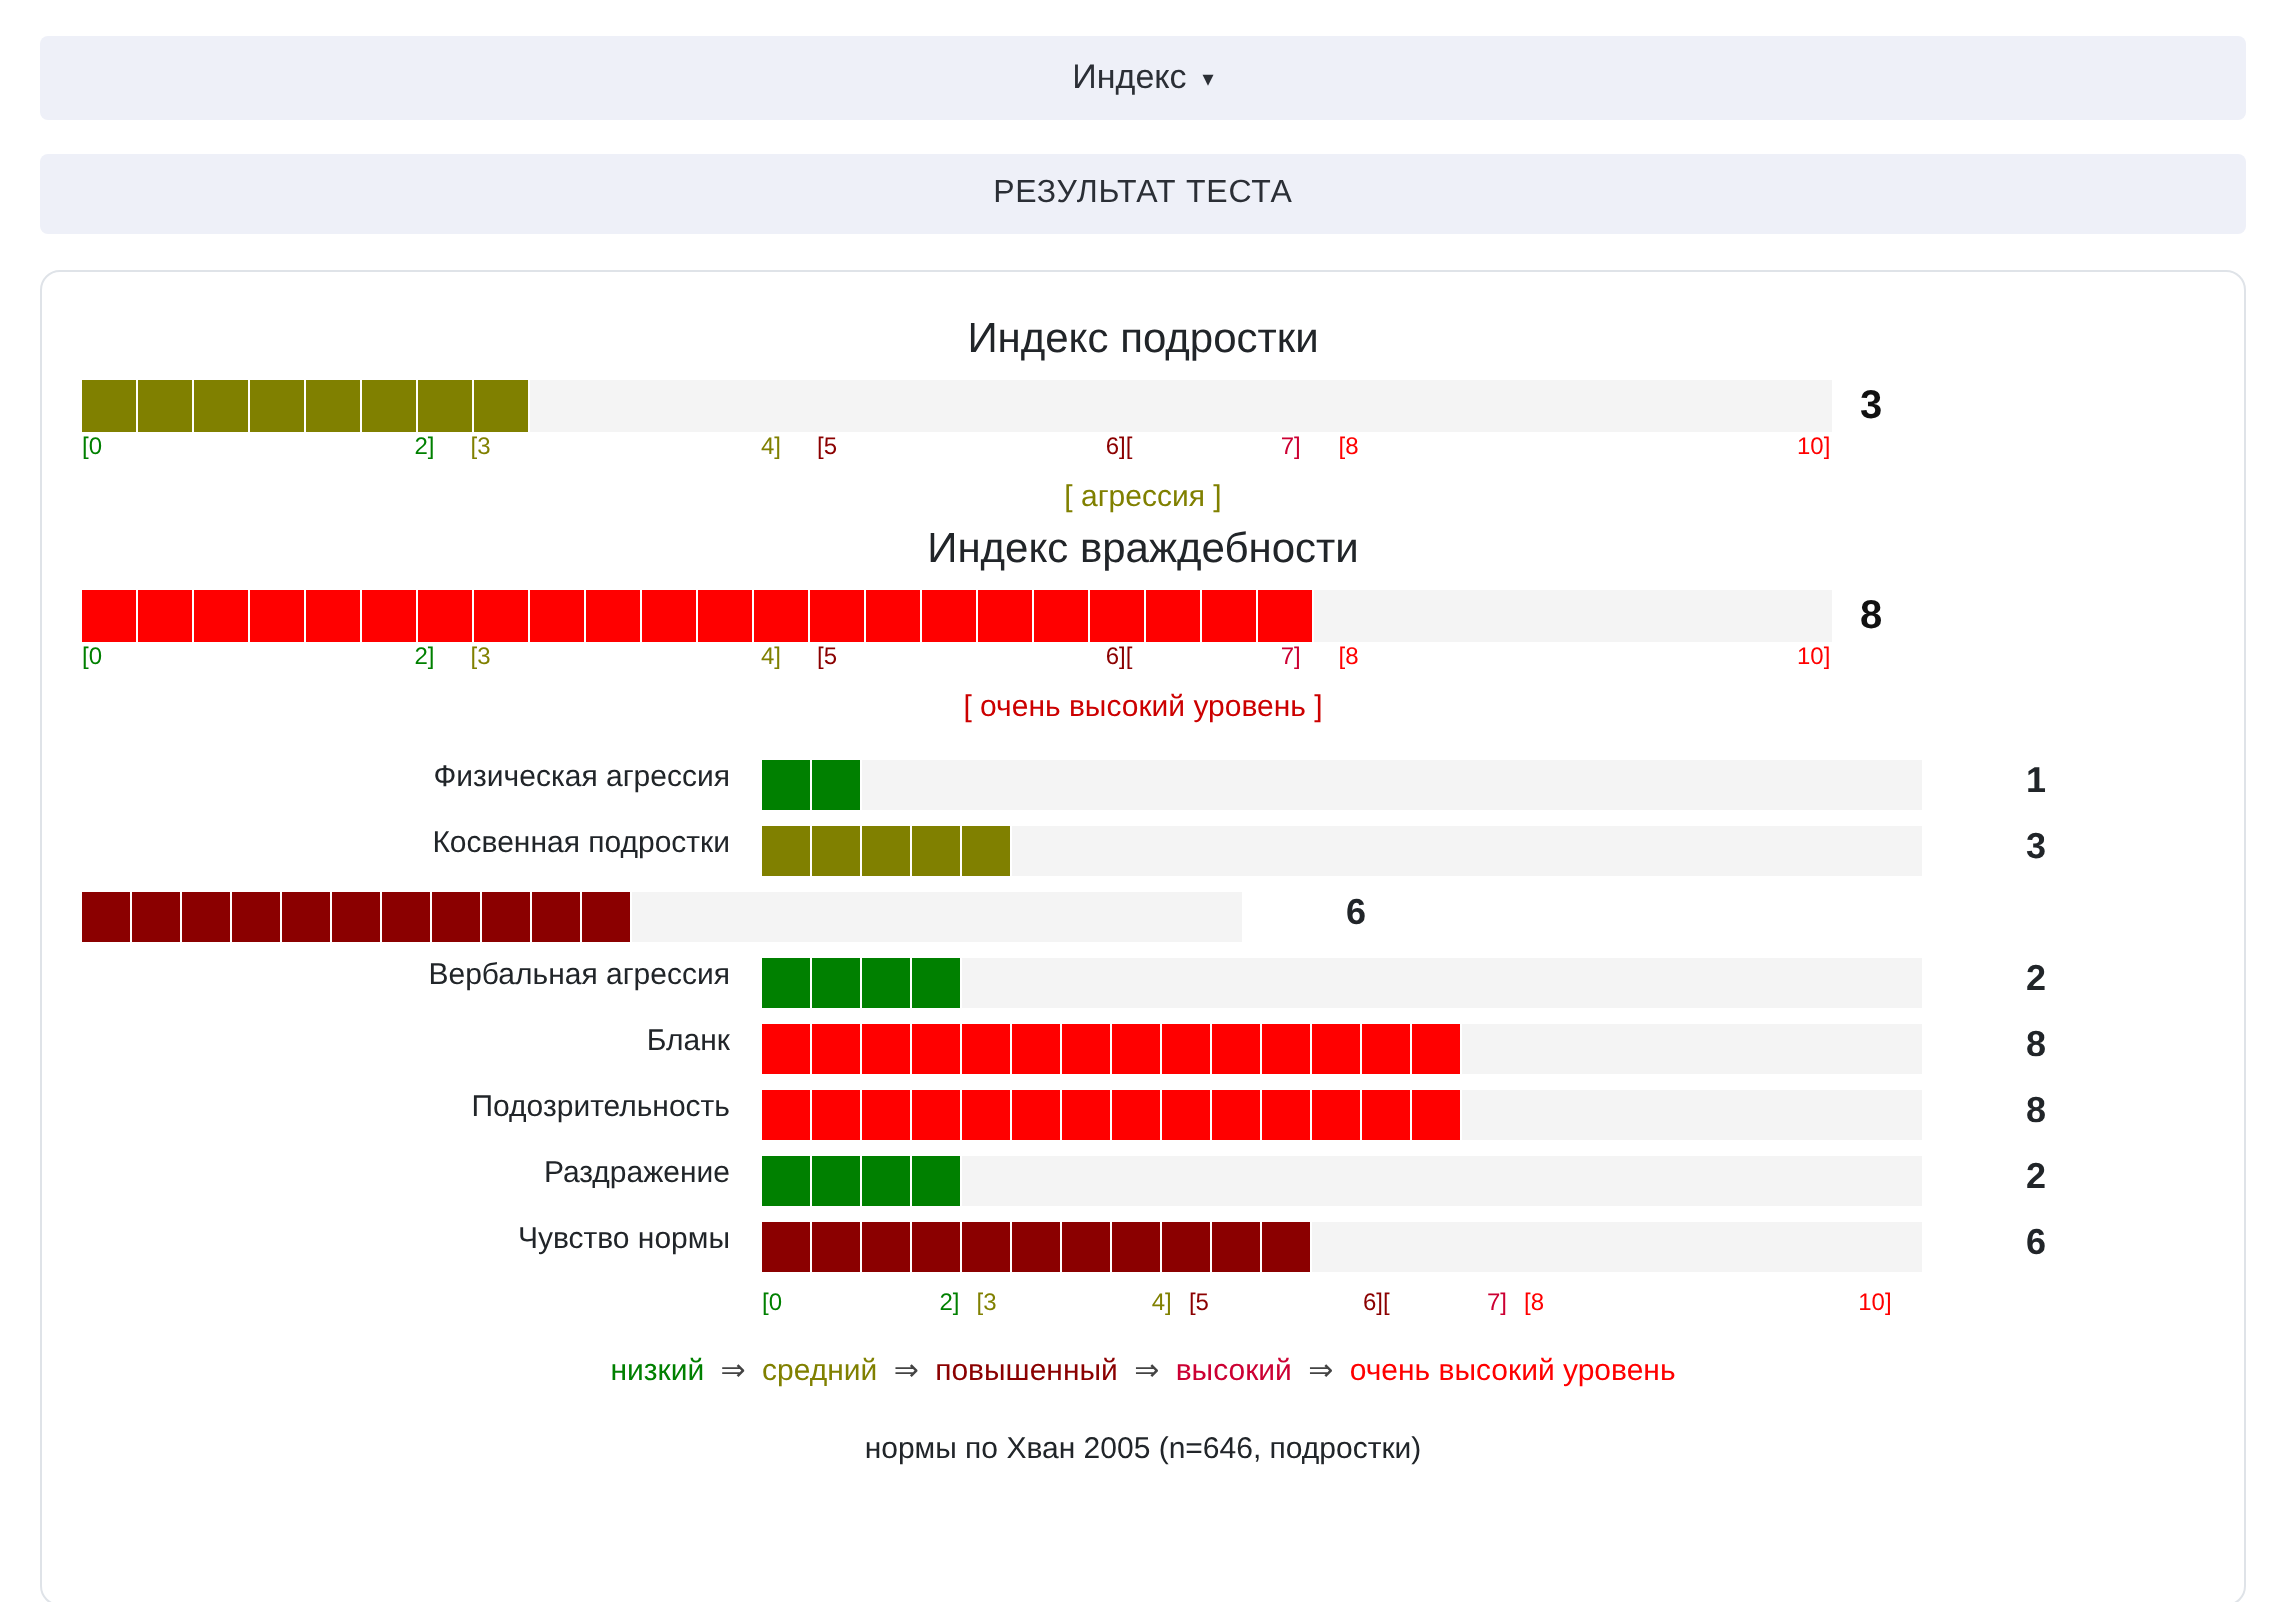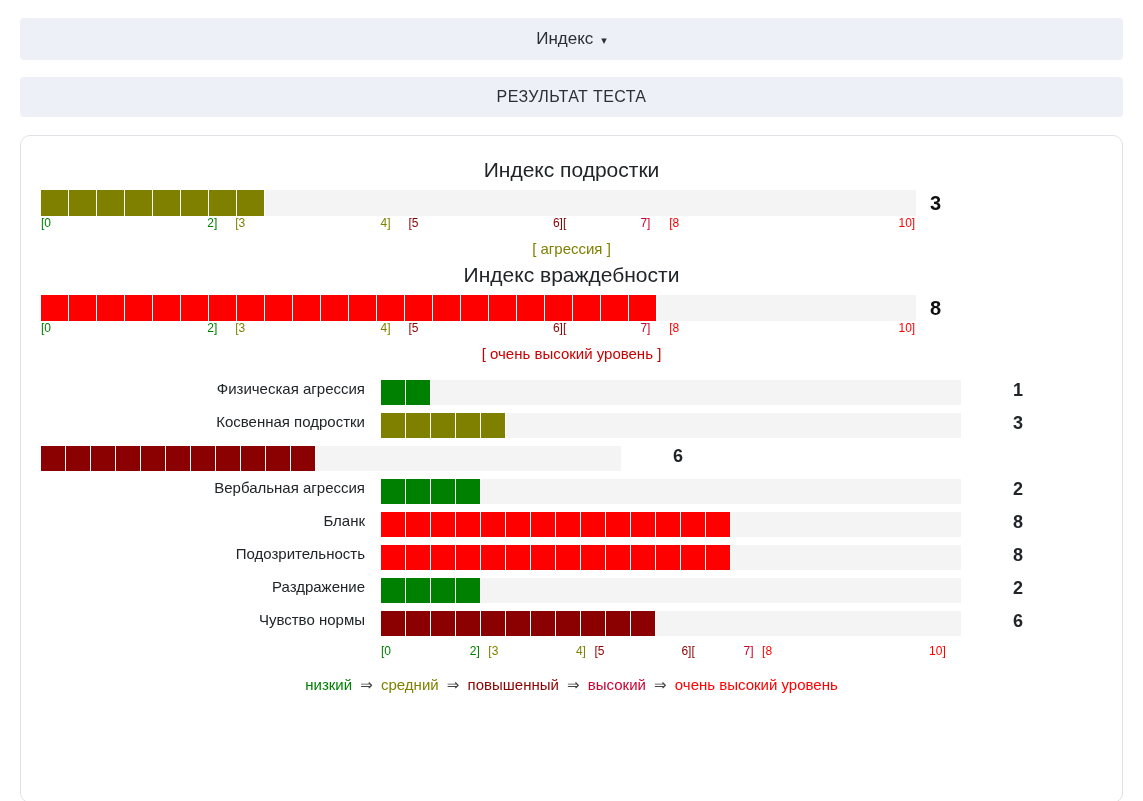--- a/index.html
+++ b/index.html
@@ -371,14 +371,15 @@
           <span style="color: rgb(139, 0, 0); left: 213.44px;">[5</span>
           <span style="color: rgb(139, 0, 0); left: 300.44px;">6][</span>
           <span style="color: rgb(204, 0, 51); left: 362.5px;">7]</span>
           <span style="color: rgb(255, 0, 0); left: 381.06px;">[8</span>
           <span style="color: rgb(255, 0, 0); left: 548.1px;">10]</span>
         </div>
     </div>
 
     <div class="legend" id="legend"><span style="color: rgb(0, 128, 0);">низкий</span><span class="arrow"> ⇒ </span><span style="color: rgb(128, 128, 0);">средний</span><span class="arrow"> ⇒ </span><span style="color: rgb(139, 0, 0);">повышенный</span><span class="arrow"> ⇒ </span><span style="color: rgb(204, 0, 51);">высокий</span><span class="arrow"> ⇒ </span><span style="color: rgb(255, 0, 0);">очень высокий уровень</span></div>
 
+    <div class="norms">нормы по Хван 2005 (n=646, подростки)</div>
   </div>
 </div>
 
 </body></html>

